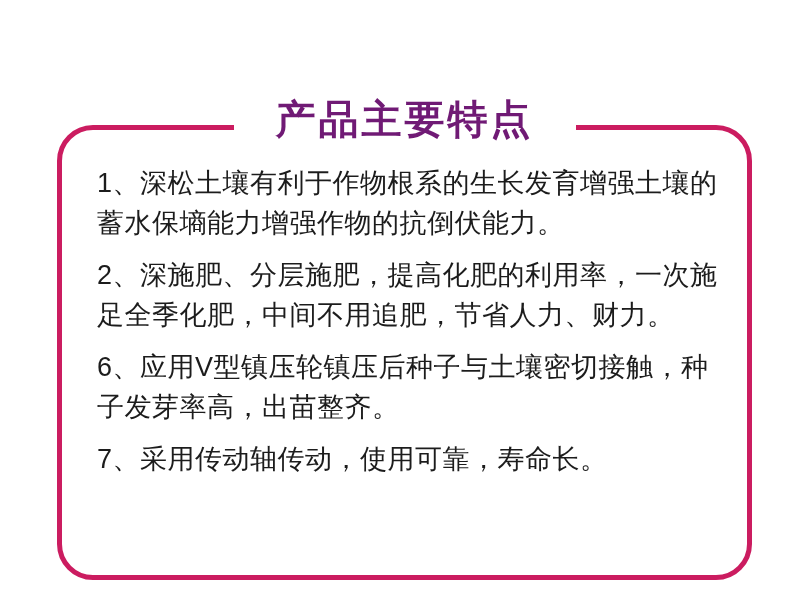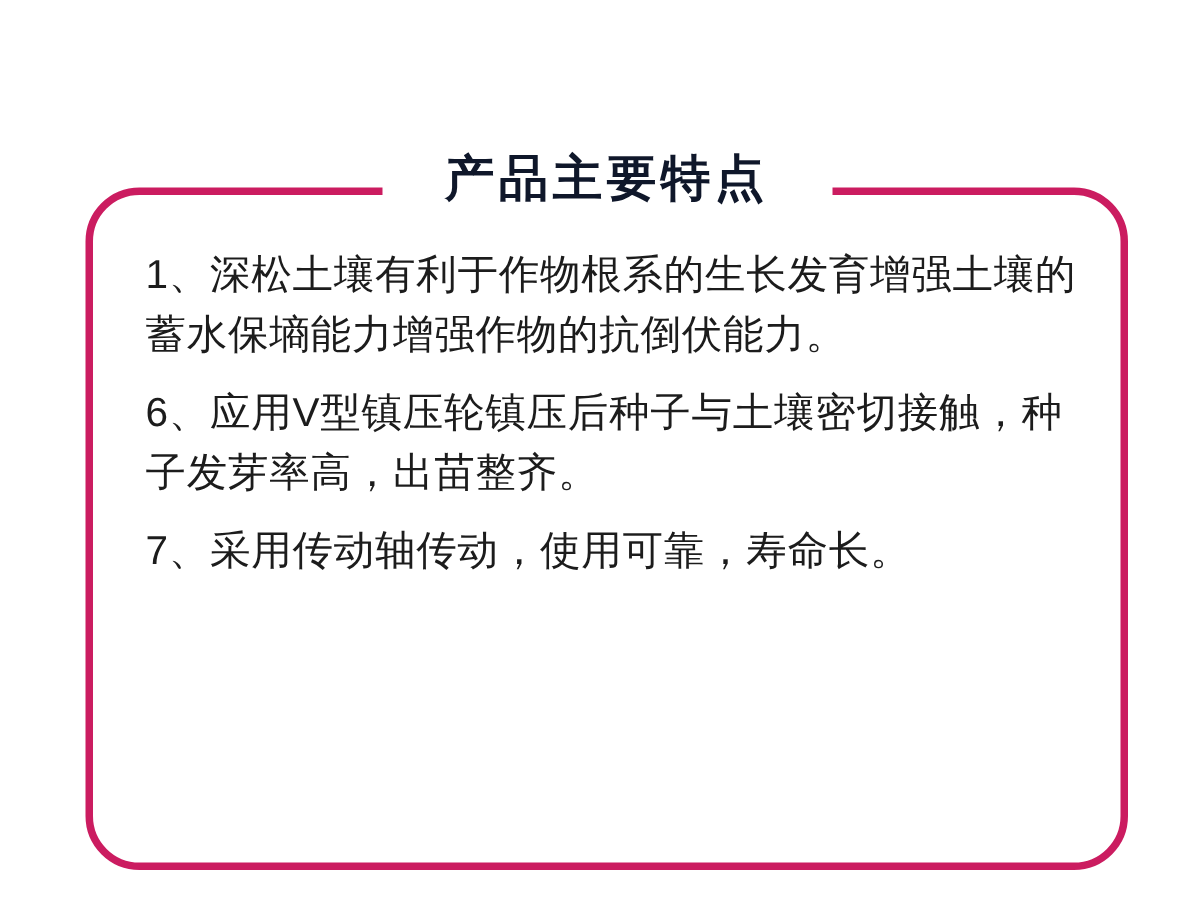--- a/index.html
+++ b/index.html
@@ -33,24 +33,24 @@
     top: 94px;
     width: 695px;
     text-align: center;
     z-index: 2;
   }
   .title {
     display: inline-block;
     margin: 0;
     padding: 0 42px;
     background: #ffffff;
-    color: #0f172a;
+    color: #701a75;
     font-family: "Liberation Serif", "DejaVu Serif", serif;
     font-weight: bold;
-    font-size: 33px;
+    font-size: 40px;
     line-height: 52px;
     letter-spacing: 3px;
     white-space: nowrap;
   }
   
   .content {
     position: absolute;
     left: 62px;
     top: 130px;
     width: 685px;
@@ -71,15 +71,16 @@
 <body>
 
 <div class="card"></div>
 
 <div class="title-row">
   <h1 class="title">产品主要特点</h1>
 </div>
 
 <div class="content">
   <p>1、深松土壤有利于作物根系的生长发育增强土壤的蓄水保墒能力增强作物的抗倒伏能力。</p>
+  <p>2、深施肥、分层施肥，提高化肥的利用率，一次施足全季化肥，中间不用追肥，节省人力、财力。</p>
   <p>6、应用V型镇压轮镇压后种子与土壤密切接触，种子发芽率高，出苗整齐。</p>
   <p>7、采用传动轴传动，使用可靠，寿命长。</p>
 </div>
 
 </body></html>

